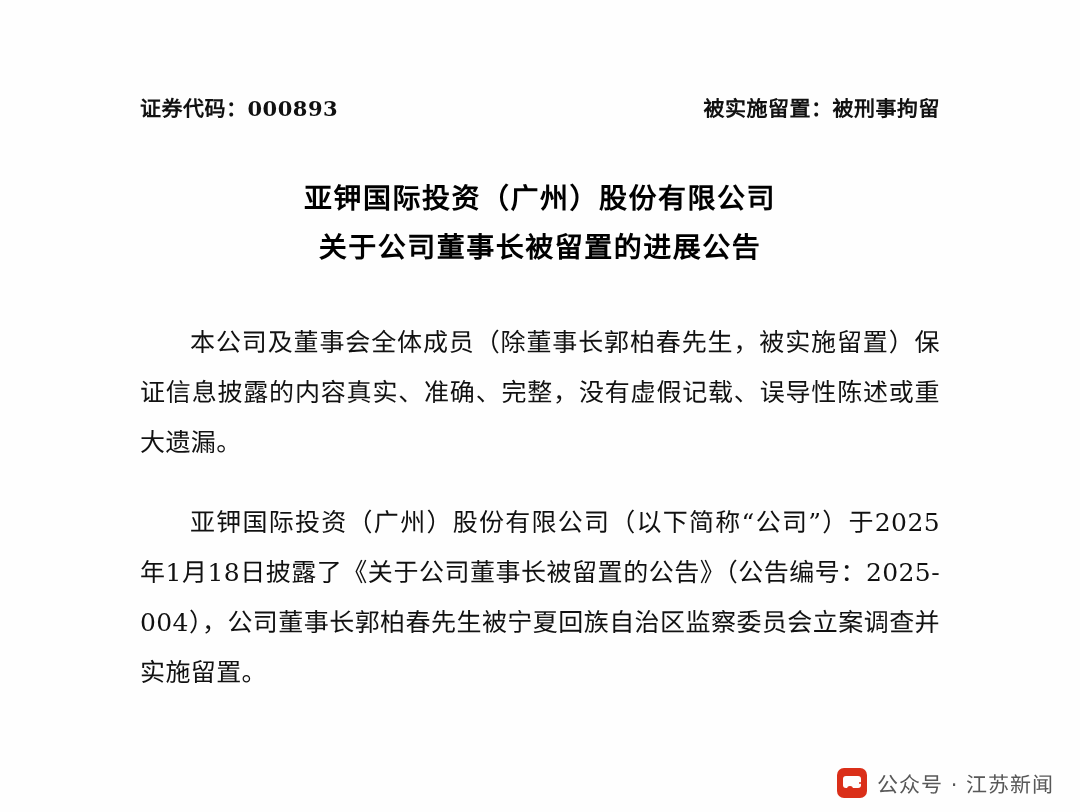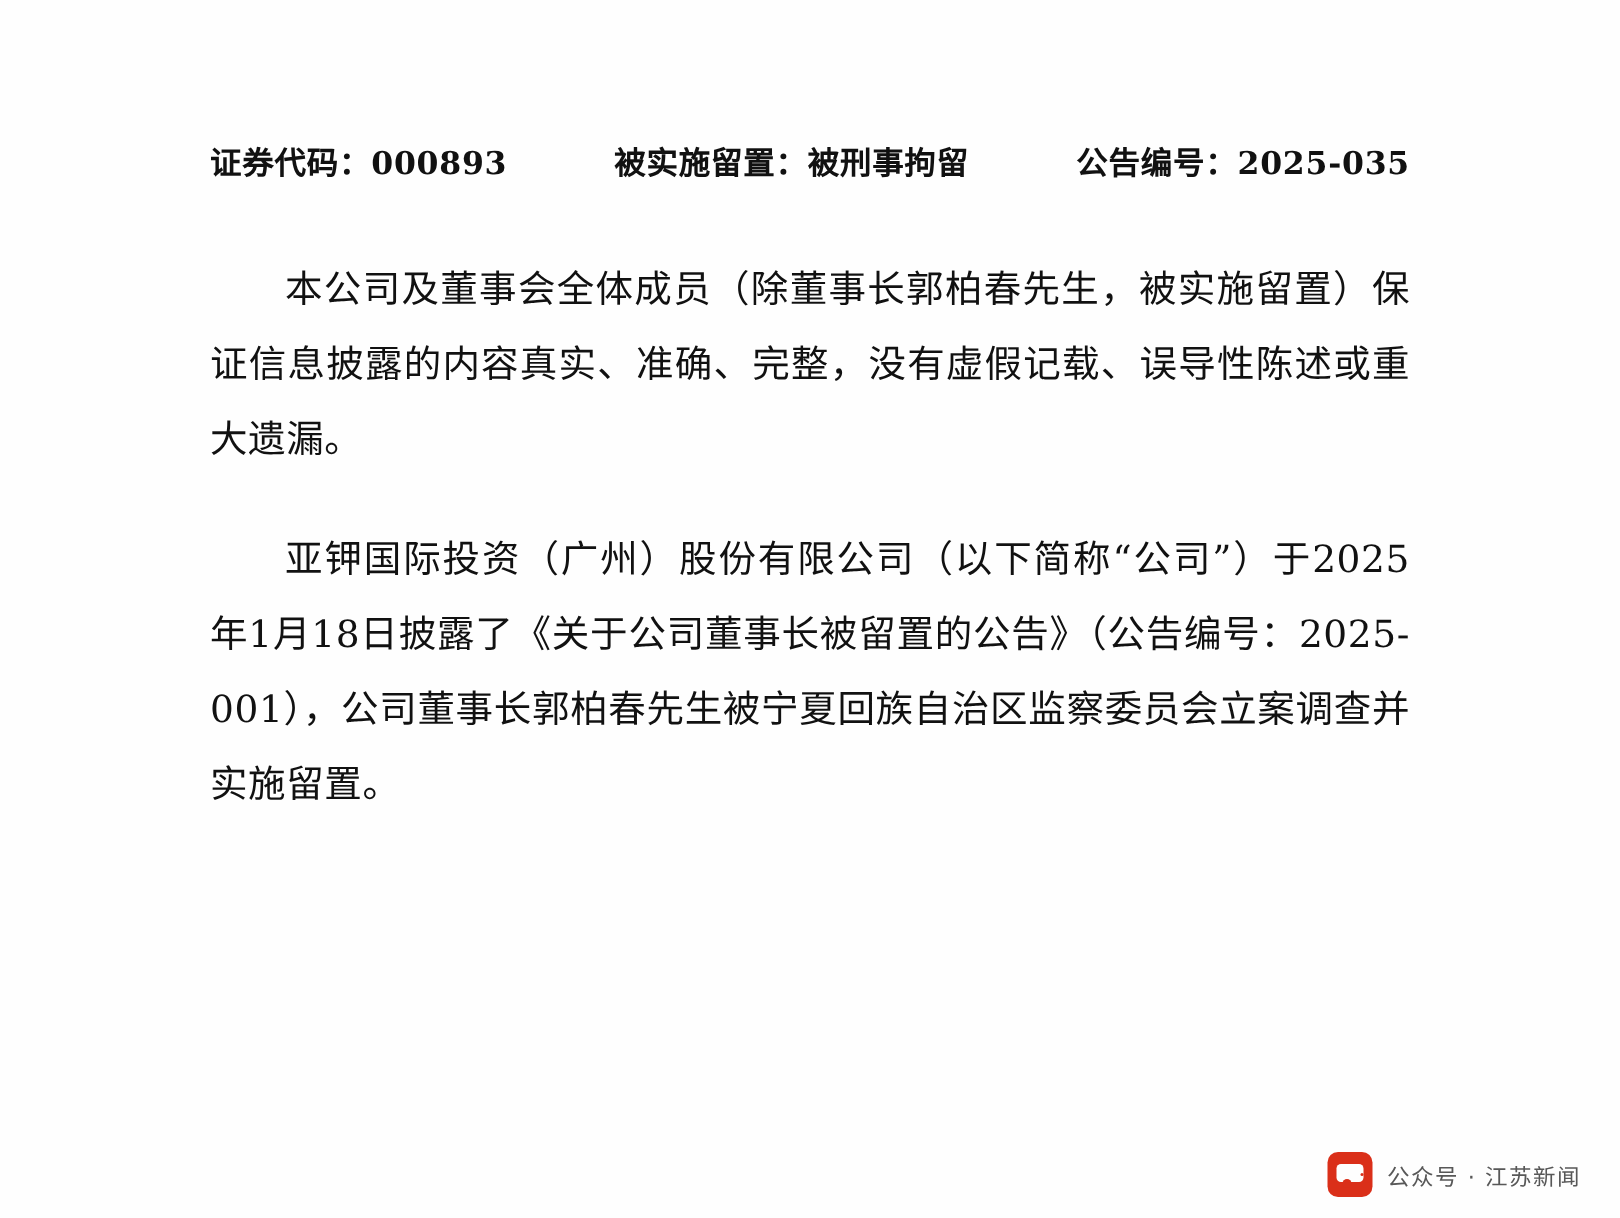--- a/index.html
+++ b/index.html
@@ -106,47 +106,48 @@
     left: 10px;
     top: 18px;
     width: 6px;
     height: 6px;
     background: #d81e06;
     border-radius: 50%;
     box-shadow: 10px -6px 0 -2px #d81e06;
   }
   .wm-text {
     font-family: "DejaVu Sans", "Liberation Sans", sans-serif;
-    font-size: 15px;
+    font-size: 21px;
     color: #4a4a4a;
     letter-spacing: 1px;
     white-space: nowrap;
   }
 </style>
 </head>
 <body>
 
 <div class="page">
 
   <div class="doc-header">
     <div class="hdr-item">
       <span>证券代码：</span><span class="val">000893</span>
     </div>
     <div class="hdr-item">
       <span>被实施留置：</span><span class="val">被刑事拘留</span>
     </div>
-    <div class="hdr-item">
-      <span>公告编号：</span><span class="val">2025-035</span>
-    </div>
   </div>
 
+  <div class="title-block">
+    <div class="title-line">亚钾国际投资（广州）股份有限公司</div>
+    <div class="title-line">关于公司董事长被留置的进展公告</div>
+  </div>
 
   <div class="body-block">
     <p class="para">本公司及董事会全体成员（除董事长郭柏春先生，被实施留置）保证信息披露的内容真实、准确、完整，没有虚假记载、误导性陈述或重大遗漏。</p>
-    <p class="para">亚钾国际投资（广州）股份有限公司（以下简称“公司”）于2025年1月18日披露了《关于公司董事长被留置的公告》（公告编号：2025-001），公司董事长郭柏春先生被宁夏回族自治区监察委员会立案调查并实施留置。</p>
+    <p class="para">亚钾国际投资（广州）股份有限公司（以下简称“公司”）于2025年1月18日披露了《关于公司董事长被留置的公告》（公告编号：2025-004），公司董事长郭柏春先生被宁夏回族自治区监察委员会立案调查并实施留置。</p>
   </div>
 
   <div class="watermark">
     <span class="wm-logo"></span>
     <span class="wm-text">公众号 · 江苏新闻</span>
   </div>
 
 </div>
 
 </body></html>

